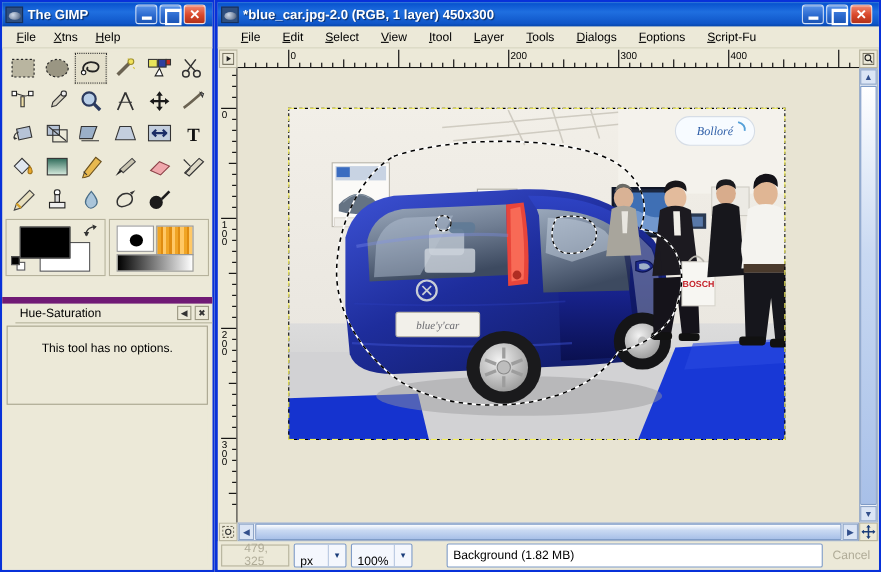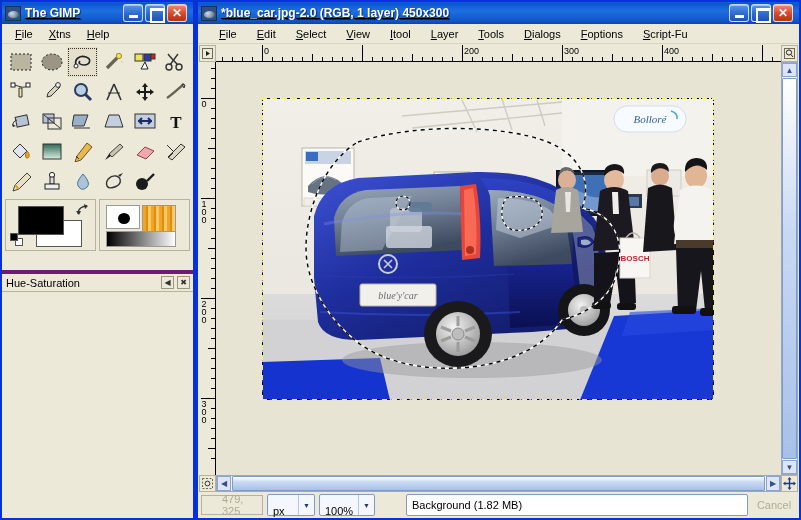--- a/index.html
+++ b/index.html
@@ -19,21 +19,20 @@
     border-left: 2px solid #0831d9;
     border-right: 2px solid #0831d9;
     border-top: 2px solid #0831d9;
     border-bottom: 2px solid #0831d9;
   }
   .xp-titlebar {
     height: 22px;
     background: linear-gradient(to bottom,#0a60d8 0%,#0a55d0 8%,#1f6fe0 40%,#0f55c8 88%,#0646ab 100%);
     display: flex; align-items: center; padding: 0 6px 0 3px;
     position: relative;
-    text-decoration: underline;
   }
   .xp-title-text {
     color: #fff; font-weight: bold; font-size: 12px;
     text-shadow: 1px 1px 1px rgba(0,0,0,.55);
     margin-left: 4px; white-space: nowrap; overflow: hidden;
     flex: 1;
   }
   .xp-appicon {
     width: 16px; height: 15px; flex: 0 0 16px;
     background: #2f4f7f;
@@ -99,21 +98,21 @@
   .brushbox { position: absolute; left: 6px; top: 5px; width: 34px; height: 24px; background: #fff; border: 1px solid #999; }
   .brushbox::after { content:""; position:absolute; left:11px; top:7px; width:12px; height:11px; border-radius:50%; background:#000; }
   .patbox { position: absolute; left: 42px; top: 5px; width: 34px; height: 27px; border: 1px solid #999;
     background: repeating-linear-gradient(to right,#f0a526 0 3px,#e08c10 3px 5px,#ffc866 5px 8px); }
   .gradbox { position: absolute; left: 6px; top: 31px; width: 70px; height: 16px; border: 1px solid #999;
     background: linear-gradient(to right,#000,#fff); }
 
   
   #dock {
     position: absolute; left: 0; right: 0; top: 268px; bottom: 0;
-    background: #ece9d8; border-top: 4px solid #701a75;
+    background: #ece9d8; border-top: 6px solid #701a75; padding-left: 12px;
   }
   .dock-head {
     height: 18px; display: flex; align-items: center;
     padding: 0 3px 0 4px; border-bottom: 1px solid #b6b29c;
   }
   .dock-title { flex: 1; font-size: 11px; color: #000; }
   .dock-btn {
     width: 13px; height: 13px; border: 1px solid #9a9680; background: #ece9d8;
     margin-left: 3px; position: relative; font-size: 8px; line-height: 11px; text-align: center; color: #333;
   }
@@ -452,20 +451,23 @@
         <div class="patbox"></div>
         <div class="gradbox"></div>
       </div>
     </div>
 
     <div id="dock">
       <div class="dock-head">
         <div class="dock-title">Hue-Saturation</div>
         <div class="dock-btn">◀</div>
         <div class="dock-btn">✖</div>
+      </div>
+      <div class="dock-body">
+        <span class="dock-note">This tool has no options.</span>
       </div>
       <div class="dock-blank"></div>
     </div>
   </div>
 
   <div id="imgwin">
 
     <div class="xp-titlebar">
       <div class="xp-appicon"></div>
       <div class="xp-title-text">*blue_car.jpg-2.0 (RGB, 1 layer) 450x300</div>

